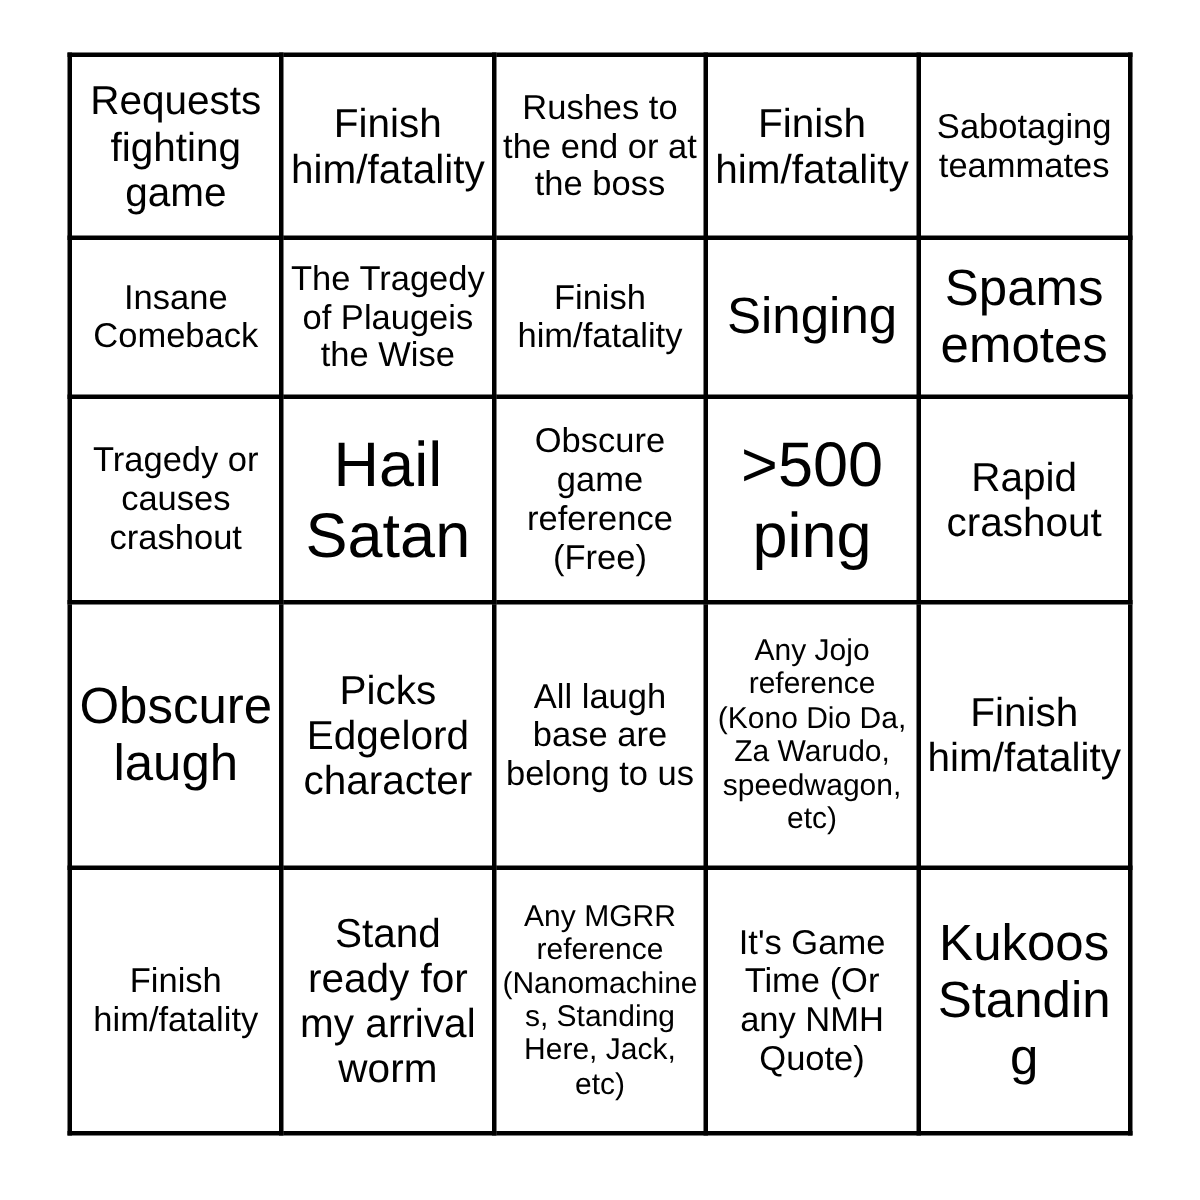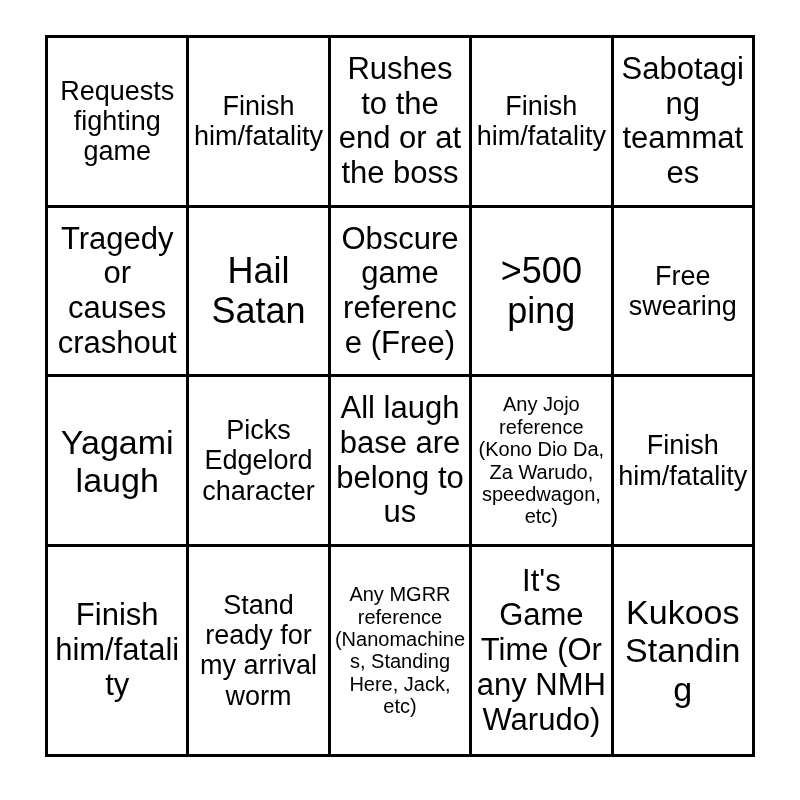--- a/index.html
+++ b/index.html
@@ -32,54 +32,61 @@
     border: 3px solid #000000;
     text-align: center;
     vertical-align: middle;
     padding: 2px 4px;
     line-height: 1.12;
     word-wrap: break-word;
     overflow: hidden;
   }
   
   .fs-xs { font-size: 20px; }
-  .fs-m  { font-size: 31px; }
+  .fs-m  { font-size: 23px; }
   .fs-l  { font-size: 27px; }
   .fs-xl { font-size: 34px; }
-  .fs-xxl{ font-size: 36px; }
+  .fs-xxl{ font-size: 42px; }
 </style>
 </head>
 <body>
 
 <div id="bingo-wrap">
   <table class="bingo">
     <tbody>
       <tr>
         <td class="fs-l">Requests fighting game</td>
         <td class="fs-l">Finish him/fatality</td>
         <td class="fs-m">Rushes to the end or at the boss</td>
         <td class="fs-l">Finish him/fatality</td>
         <td class="fs-m">Sabotaging teammates</td>
       </tr>
       <tr>
+        <td class="fs-m">Insane Comeback</td>
+        <td class="fs-m">The Tragedy of Plaugeis the Wise</td>
+        <td class="fs-m">Finish him/fatality</td>
+        <td class="fs-xl">Singing</td>
+        <td class="fs-xl">Spams emotes</td>
+      </tr>
+      <tr>
         <td class="fs-m">Tragedy or causes crashout</td>
         <td class="fs-xxl">Hail Satan</td>
         <td class="fs-m">Obscure game reference (Free)</td>
         <td class="fs-xxl">&gt;500 ping</td>
-        <td class="fs-l">Free swearing</td>
+        <td class="fs-l">Rapid crashout</td>
       </tr>
       <tr>
-        <td class="fs-xl">Yagami laugh</td>
+        <td class="fs-xl">Obscure laugh</td>
         <td class="fs-l">Picks Edgelord character</td>
         <td class="fs-m">All laugh base are belong to us</td>
         <td class="fs-xs">Any Jojo reference (Kono Dio Da, Za Warudo, speedwagon, etc)</td>
         <td class="fs-l">Finish him/fatality</td>
       </tr>
       <tr>
         <td class="fs-m">Finish him/fatality</td>
         <td class="fs-l">Stand ready for my arrival worm</td>
         <td class="fs-xs">Any MGRR reference (Nanomachines, Standing Here, Jack, etc)</td>
-        <td class="fs-m">It's Game Time (Or any NMH Warudo)</td>
+        <td class="fs-m">It's Game Time (Or any NMH Quote)</td>
         <td class="fs-xl">Kukoos Standing</td>
       </tr>
     </tbody>
   </table>
 </div>
 
 </body></html>

